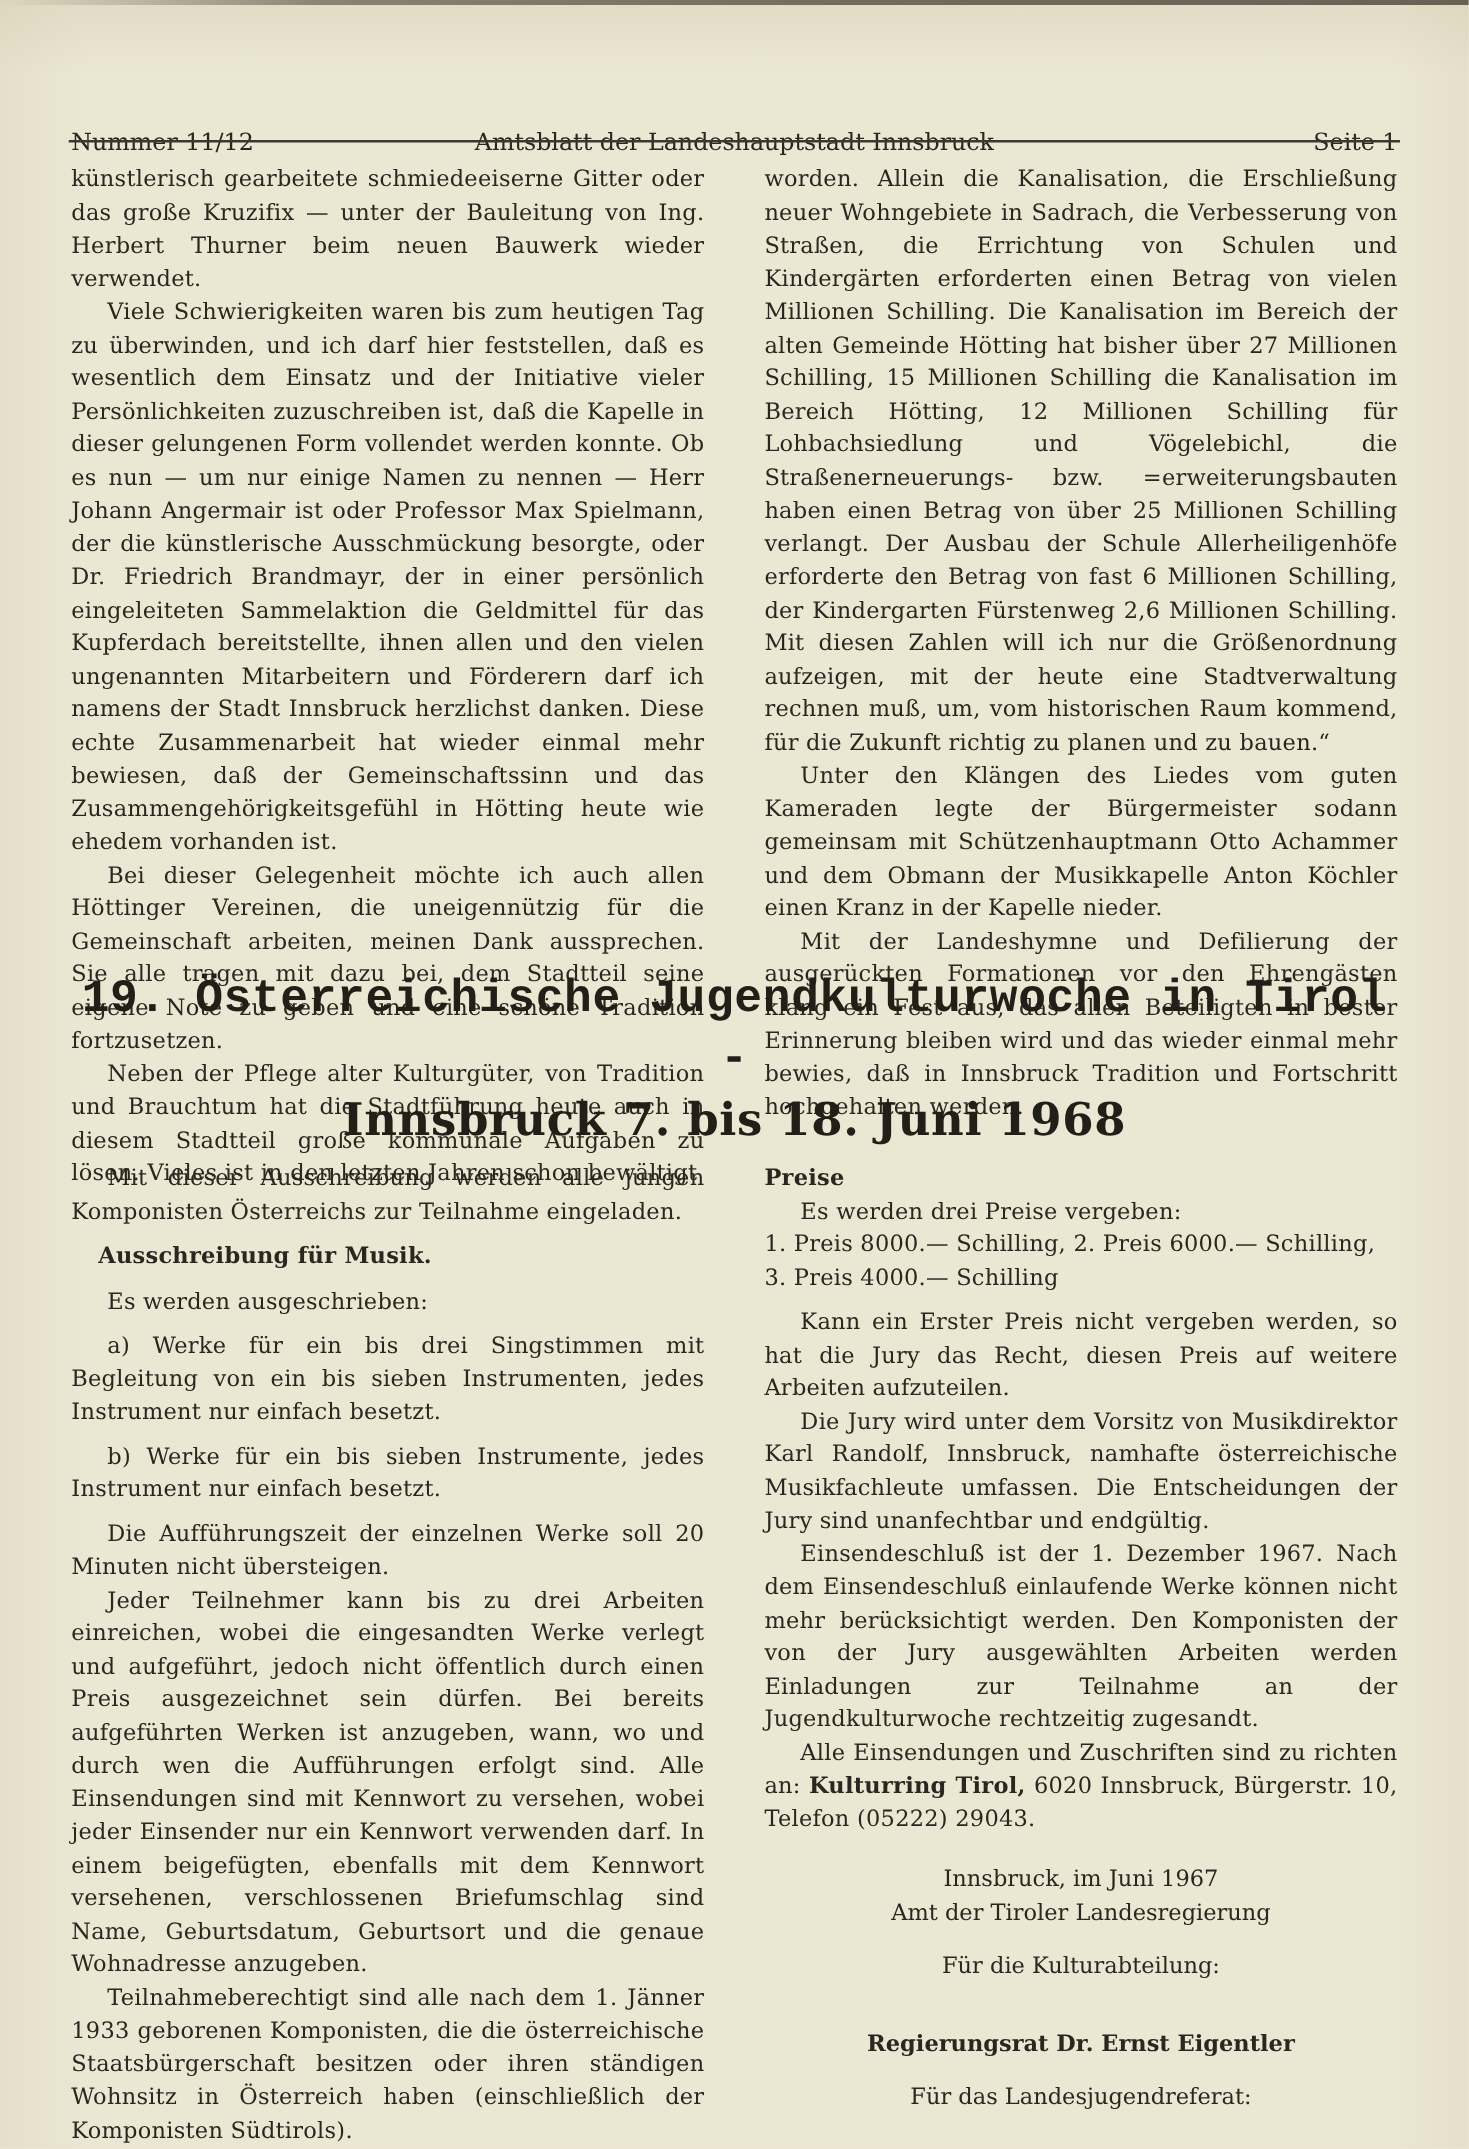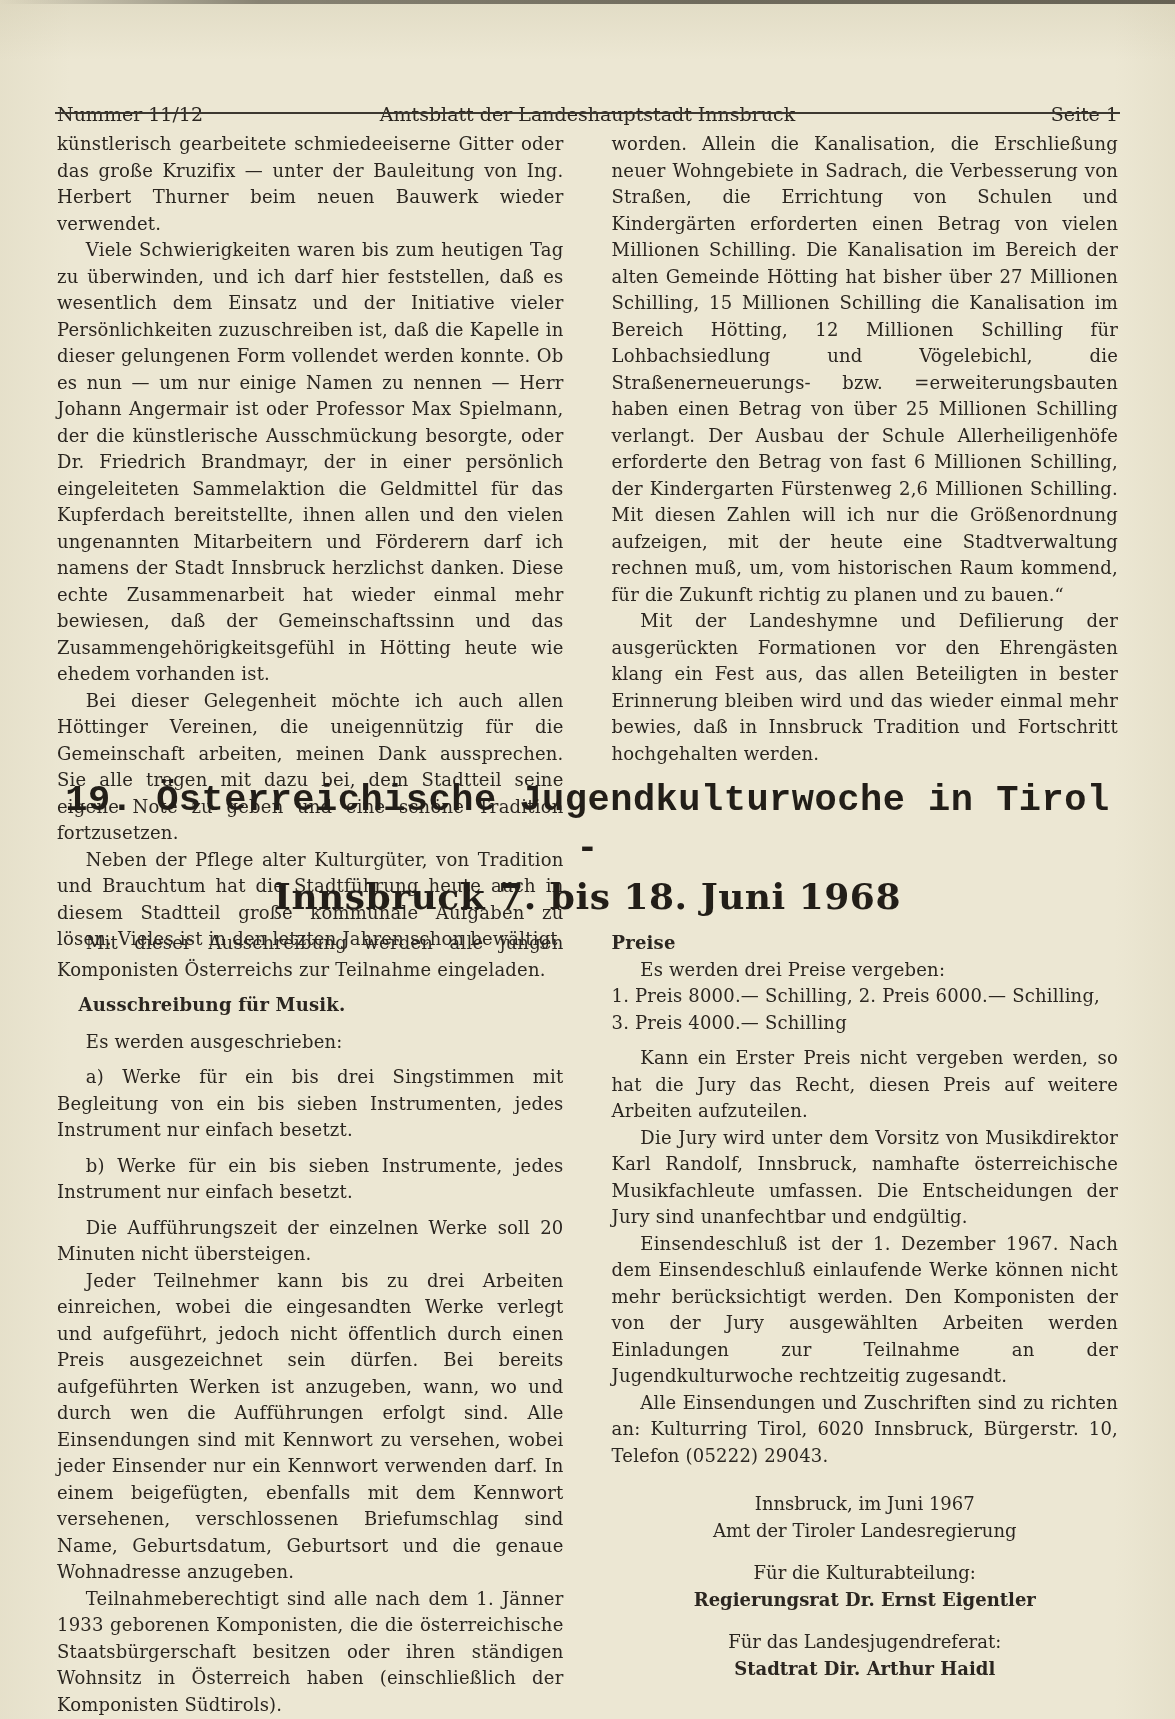--- a/index.html
+++ b/index.html
@@ -58,22 +58,22 @@
   .headline {
     position: absolute; top: 776px; left: 57px; right: 57px;
     text-align: center;
     font-weight: bold;
     color: #221e18;
   }
   .headline .line1 { font-size: 37px; line-height: 48px; letter-spacing: 0.5px; font-family: Liberation Mono, monospace; }
   .headline .line2 { font-size: 36px; line-height: 48px; letter-spacing: 0.5px; }
   .signoff { margin-top: 22px; text-align: center; font-size: 18px; line-height: 26.5px; }
   .signoff .block { margin-top: 16px; }
-  .signoff .bold { font-weight: bold; }
-  b.inlinebold { font-weight: normal; }
+  .signoff .bold { font-weight: bold; margin-top: 36px; }
+  b.inlinebold { font-weight: bold; }
 </style>
 </head>
 <body>
 
 <div class="page">
   <div class="scan-edge-top"></div>
 
   <div class="header">
     <span>Nummer 11/12</span>
     <span class="center">Amtsblatt der Landeshauptstadt Innsbruck</span>
@@ -83,20 +83,21 @@
 
   <div class="cols section1">
     <div class="col">
       <p>künstlerisch gearbeitete schmiedeeiserne Gitter oder das große Kruzifix — unter der Bauleitung von Ing. Herbert Thurner beim neuen Bauwerk wieder verwendet.</p>
       <p class="indent">Viele Schwierigkeiten waren bis zum heutigen Tag zu überwinden, und ich darf hier feststellen, daß es wesentlich dem Einsatz und der Initiative vieler Persönlichkeiten zuzuschreiben ist, daß die Kapelle in dieser gelungenen Form vollendet werden konnte. Ob es nun — um nur einige Namen zu nennen — Herr Johann Angermair ist oder Professor Max Spielmann, der die künstlerische Ausschmückung besorgte, oder Dr. Friedrich Brandmayr, der in einer persönlich eingeleiteten Sammelaktion die Geldmittel für das Kupferdach bereitstellte, ihnen allen und den vielen ungenannten Mitarbeitern und Förderern darf ich namens der Stadt Innsbruck herzlichst danken. Diese echte Zusammenarbeit hat wieder einmal mehr bewiesen, daß der Gemeinschaftssinn und das Zusammengehörigkeitsgefühl in Hötting heute wie ehedem vorhanden ist.</p>
       <p class="indent">Bei dieser Gelegenheit möchte ich auch allen Höttinger Vereinen, die uneigennützig für die Gemeinschaft arbeiten, meinen Dank aussprechen. Sie alle tragen mit dazu bei, dem Stadtteil seine eigene Note zu geben und eine schöne Tradition fortzusetzen.</p>
       <p class="indent">Neben der Pflege alter Kulturgüter, von Tradition und Brauchtum hat die Stadtführung heute auch in diesem Stadtteil große kommunale Aufgaben zu lösen. Vieles ist in den letzten Jahren schon bewältigt</p>
     </div>
     <div class="col">
       <p>worden. Allein die Kanalisation, die Erschließung neuer Wohngebiete in Sadrach, die Verbesserung von Straßen, die Errichtung von Schulen und Kindergärten erforderten einen Betrag von vielen Millionen Schilling. Die Kanalisation im Bereich der alten Gemeinde Hötting hat bisher über 27 Millionen Schilling, 15 Millionen Schilling die Kanalisation im Bereich Hötting, 12 Millionen Schilling für Lohbachsiedlung und Vögelebichl, die Straßenerneuerungs- bzw. =erweiterungsbauten haben einen Betrag von über 25 Millionen Schilling verlangt. Der Ausbau der Schule Allerheiligenhöfe erforderte den Betrag von fast 6 Millionen Schilling, der Kindergarten Fürstenweg 2,6 Millionen Schilling. Mit diesen Zahlen will ich nur die Größenordnung aufzeigen, mit der heute eine Stadtverwaltung rechnen muß, um, vom historischen Raum kommend, für die Zukunft richtig zu planen und zu bauen.“</p>
+      <p class="indent">Unter den Klängen des Liedes vom guten Kameraden legte der Bürgermeister sodann gemeinsam mit Schützenhauptmann Otto Achammer und dem Obmann der Musikkapelle Anton Köchler einen Kranz in der Kapelle nieder.</p>
       <p class="indent">Mit der Landeshymne und Defilierung der ausgerückten Formationen vor den Ehrengästen klang ein Fest aus, das allen Beteiligten in bester Erinnerung bleiben wird und das wieder einmal mehr bewies, daß in Innsbruck Tradition und Fortschritt hochgehalten werden.</p>
     </div>
   </div>
 
   <div class="headline">
     <div class="line1">19. Österreichische Jugendkulturwoche in Tirol -</div>
     <div class="line2">Innsbruck  7. bis 18. Juni 1968</div>
   </div>
 
   <div class="cols section2">

